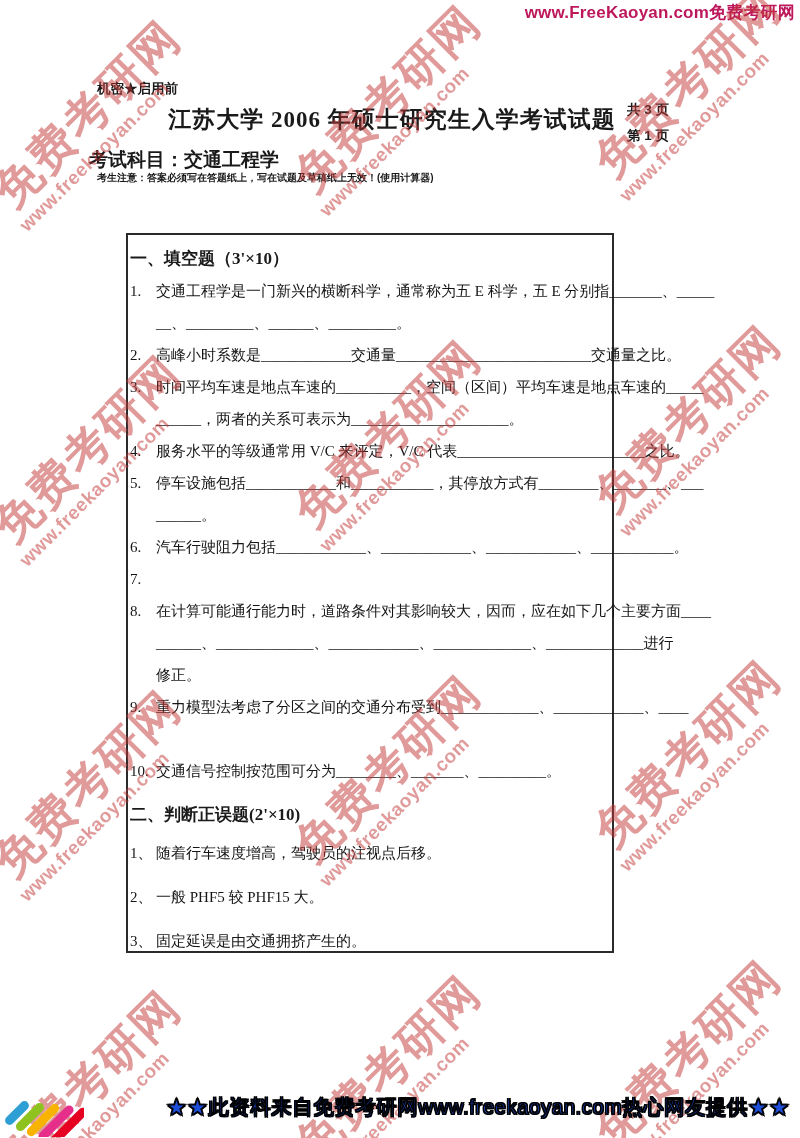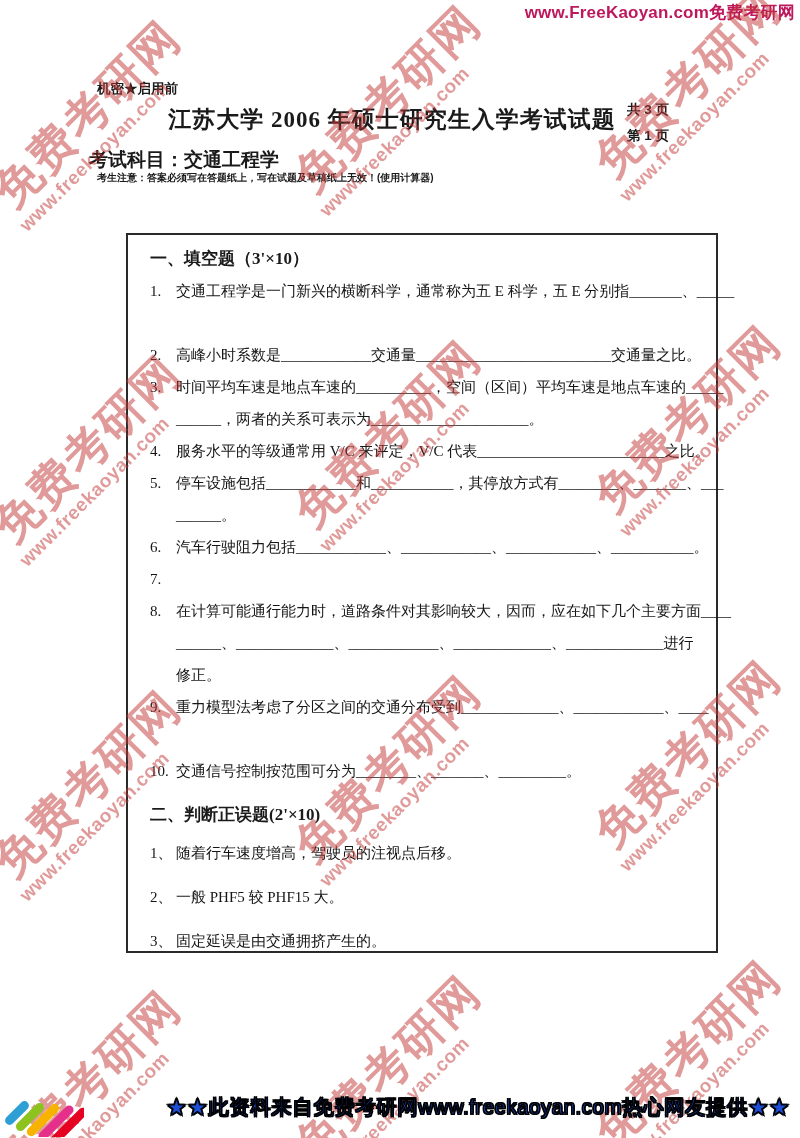--- a/index.html
+++ b/index.html
@@ -16,23 +16,23 @@
   .classification{position:absolute;left:97px;top:80px;font-size:13.5px;font-weight:bold;}
   .exam-title{
     position:absolute;left:92px;top:104px;width:600px;text-align:center;
     font-family:"Liberation Serif",serif;font-size:23px;font-weight:bold;letter-spacing:1px;
   }
   .page-info{position:absolute;left:627px;top:97px;font-size:13.5px;font-weight:bold;line-height:26px;}
   .subject-row{position:absolute;left:89px;top:147px;font-size:19px;font-weight:bold;text-align:center;}
   .notice-row{position:absolute;left:97px;top:171px;font-size:10px;font-weight:bold;}
   
   .qbox{
-    position:absolute;left:126px;top:233px;width:592px;height:720px;
+    position:absolute;left:126px;top:233px;width:488px;height:720px;
     border:2px solid #2a2a2a;box-sizing:border-box;
-    padding:8px 10px 0 22px;background:transparent;
+    padding:8px 10px 0 2px;background:transparent;
   }
   .sec-heading{
     font-family:"Liberation Serif",serif;font-size:17px;font-weight:bold;
     height:32px;line-height:32px;white-space:nowrap;
   }
   .sec-heading.second{margin-top:12px;}
   .qrow{
     display:flex;height:32px;line-height:32px;white-space:nowrap;
     font-family:"Liberation Serif",serif;font-size:15px;color:#151515;
   }
@@ -74,20 +74,21 @@
 
 <div class="qbox" id="qbox">
     <div class="sec-heading">一、填空题（3'×10）</div>
     <div class="sec-fill">
       <div class="qrow">
         <span class="qnum">1.</span>
         <span class="qtext">交通工程学是一门新兴的横断科学，通常称为五 E 科学，五 E 分别指_______、_____</span>
       </div>
       <div class="qrow">
         <span class="qnum"></span>
+        <span class="qtext">__、_________、______、_________。</span>
       </div>
       <div class="qrow">
         <span class="qnum">2.</span>
         <span class="qtext">高峰小时系数是____________交通量__________________________交通量之比。</span>
       </div>
       <div class="qrow">
         <span class="qnum">3.</span>
         <span class="qtext">时间平均车速是地点车速的__________，空间（区间）平均车速是地点车速的_____</span>
       </div>
       <div class="qrow">

